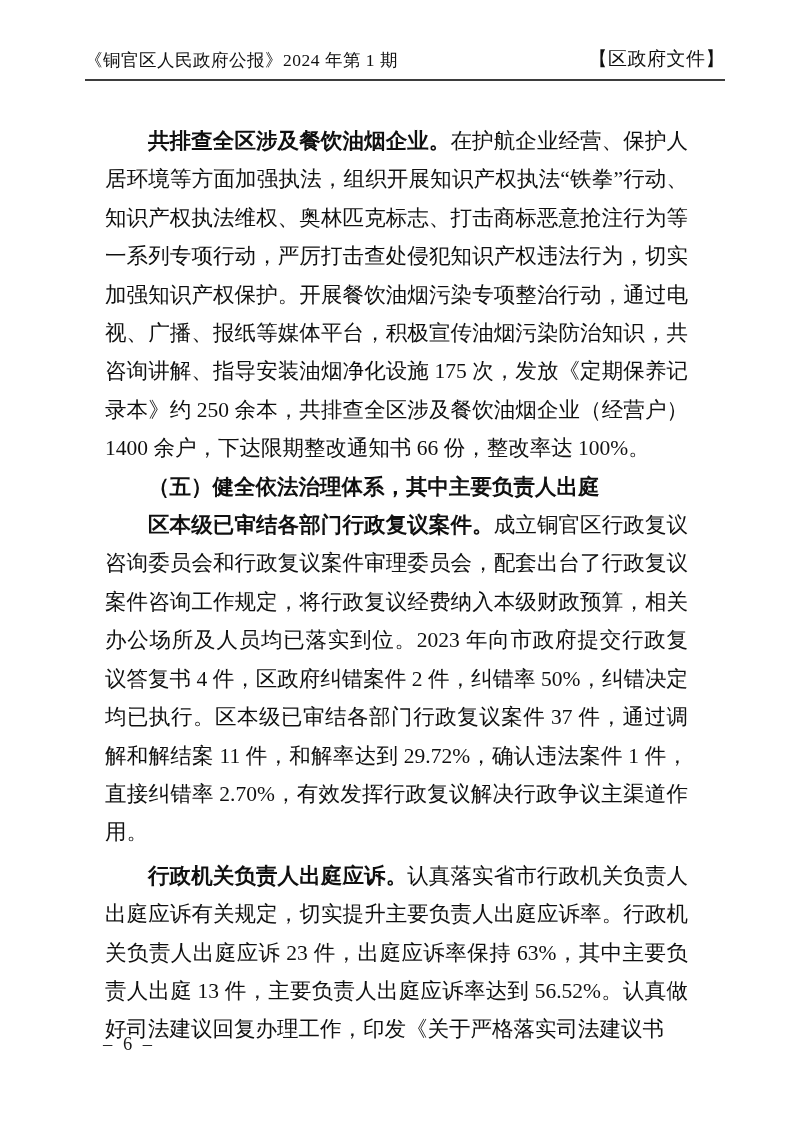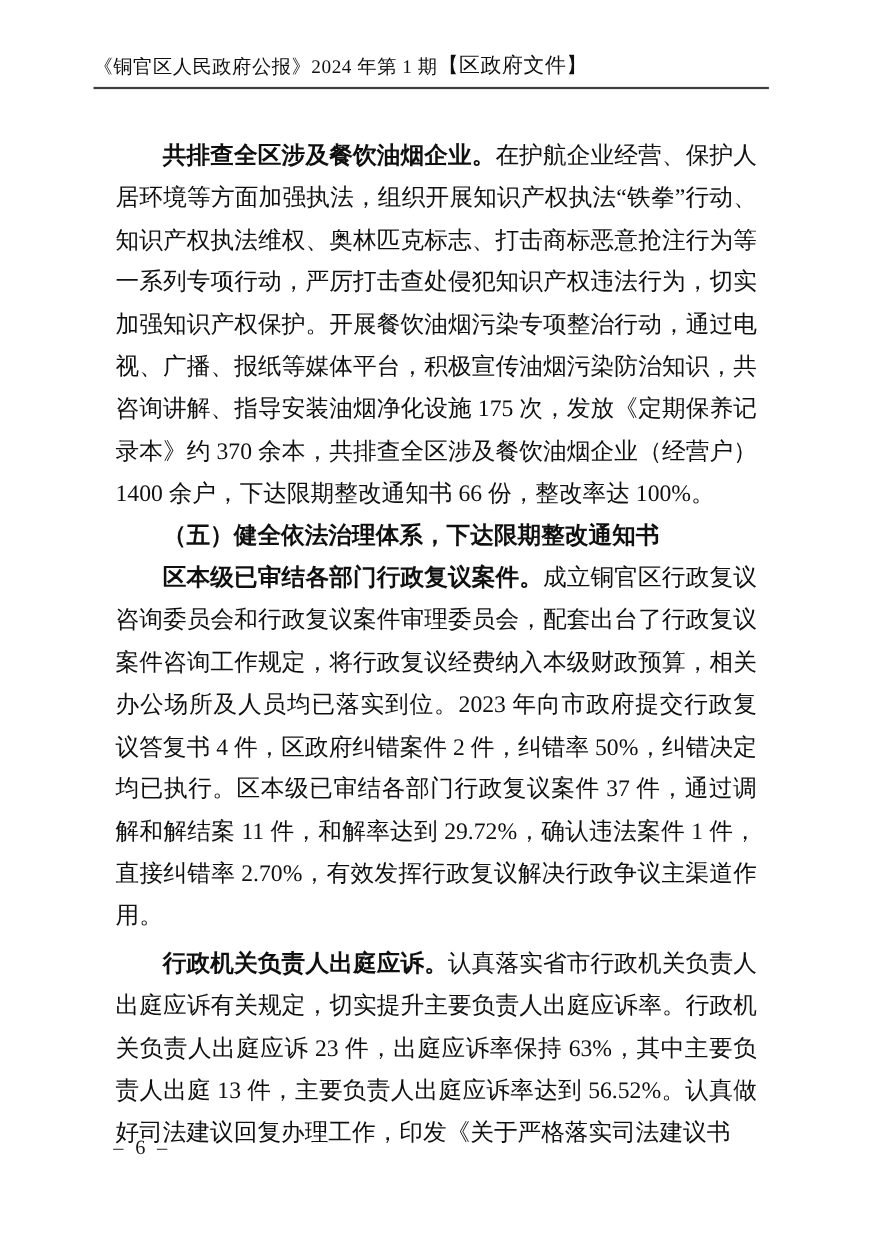--- a/index.html
+++ b/index.html
@@ -15,23 +15,23 @@
     background: #ffffff;
     color: #101010;
     font-family: "Liberation Serif", "DejaVu Serif", serif;
     overflow: hidden;
   }
   
   .header {
     position: absolute;
     top: 46px;
     left: 85px;
-    right: 94px;
+    right: 68px;
     display: flex;
-    justify-content: flex-start;
+    justify-content: space-between;
     align-items: flex-end;
     padding-bottom: 7px;
     border-bottom: 2.5px solid #3d3d3d;
   }
   .header-left {
     font-size: 17.5px;
     letter-spacing: 0.5px;
     white-space: nowrap;
   }
   .header-right {
@@ -78,23 +78,23 @@
 
 <div class="page">
 
   <header class="header">
     <span class="header-left">《铜官区人民政府公报》2024 年第 1 期</span>
     <span class="header-right">【区政府文件】</span>
   </header>
 
   <main class="content">
 
-    <p class="para"><span class="lead">共排查全区涉及餐饮油烟企业。</span><span>在护航企业经营、保护人居环境等方面加强执法，组织开展知识产权执法“铁拳”行动、知识产权执法维权、奥林匹克标志、打击商标恶意抢注行为等一系列专项行动，严厉打击查处侵犯知识产权违法行为，切实加强知识产权保护。开展餐饮油烟污染专项整治行动，通过电视、广播、报纸等媒体平台，积极宣传油烟污染防治知识，共咨询讲解、指导安装油烟净化设施 175 次，发放《定期保养记录本》约 370 余本，共排查全区涉及餐饮油烟企业（经营户）1400 余户，下达限期整改通知书 66 份，整改率达 100%。</span></p>
+    <p class="para"><span class="lead">共排查全区涉及餐饮油烟企业。</span><span>在护航企业经营、保护人居环境等方面加强执法，组织开展知识产权执法“铁拳”行动、知识产权执法维权、奥林匹克标志、打击商标恶意抢注行为等一系列专项行动，严厉打击查处侵犯知识产权违法行为，切实加强知识产权保护。开展餐饮油烟污染专项整治行动，通过电视、广播、报纸等媒体平台，积极宣传油烟污染防治知识，共咨询讲解、指导安装油烟净化设施 175 次，发放《定期保养记录本》约 250 余本，共排查全区涉及餐饮油烟企业（经营户）1400 余户，下达限期整改通知书 66 份，整改率达 100%。</span></p>
 
-    <p class="para heading">（五）健全依法治理体系，下达限期整改通知书</p>
+    <p class="para heading">（五）健全依法治理体系，其中主要负责人出庭</p>
 
     <p class="para"><span class="lead">区本级已审结各部门行政复议案件。</span><span>成立铜官区行政复议咨询委员会和行政复议案件审理委员会，配套出台了行政复议案件咨询工作规定，将行政复议经费纳入本级财政预算，相关办公场所及人员均已落实到位。2023 年向市政府提交行政复议答复书 4 件，区政府纠错案件 2 件，纠错率 50%，纠错决定均已执行。区本级已审结各部门行政复议案件 37 件，通过调解和解结案 11 件，和解率达到 29.72%，确认违法案件 1 件，直接纠错率 2.70%，有效发挥行政复议解决行政争议主渠道作用。</span></p>
 
     <p class="para para-gap"><span class="lead">行政机关负责人出庭应诉。</span><span>认真落实省市行政机关负责人出庭应诉有关规定，切实提升主要负责人出庭应诉率。行政机关负责人出庭应诉 23 件，出庭应诉率保持 63%，其中主要负责人出庭 13 件，主要负责人出庭应诉率达到 56.52%。认真做好司法建议回复办理工作，印发《关于严格落实司法建议书</span></p>
 
   </main>
 
   <footer class="footer">
     <span>– 6 –</span>
   </footer>

